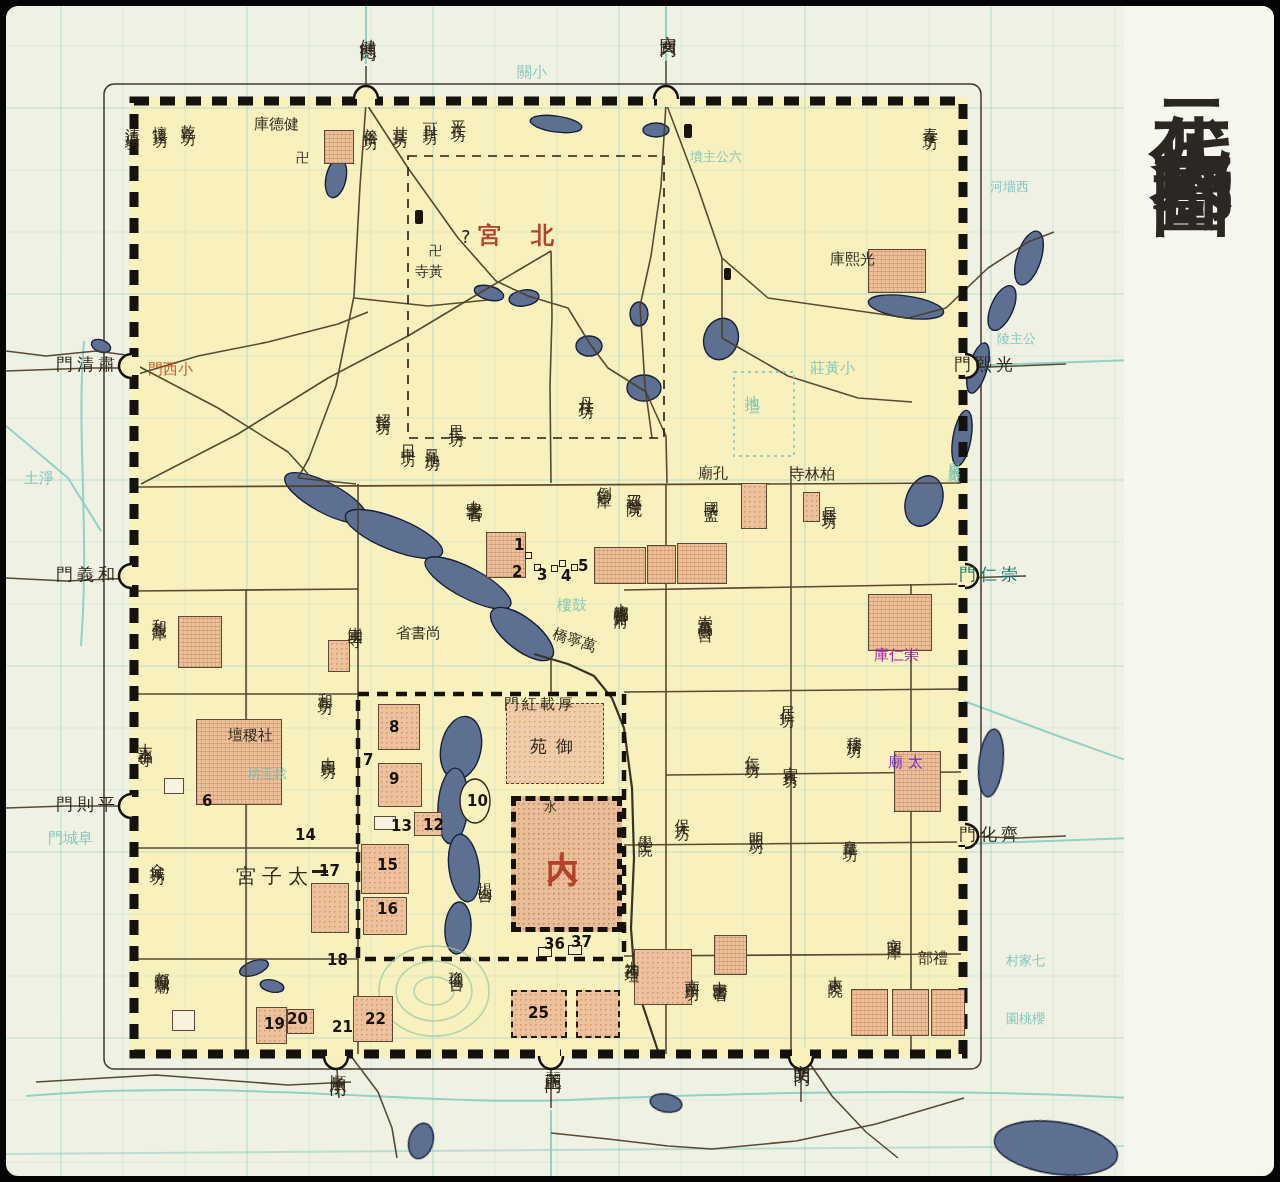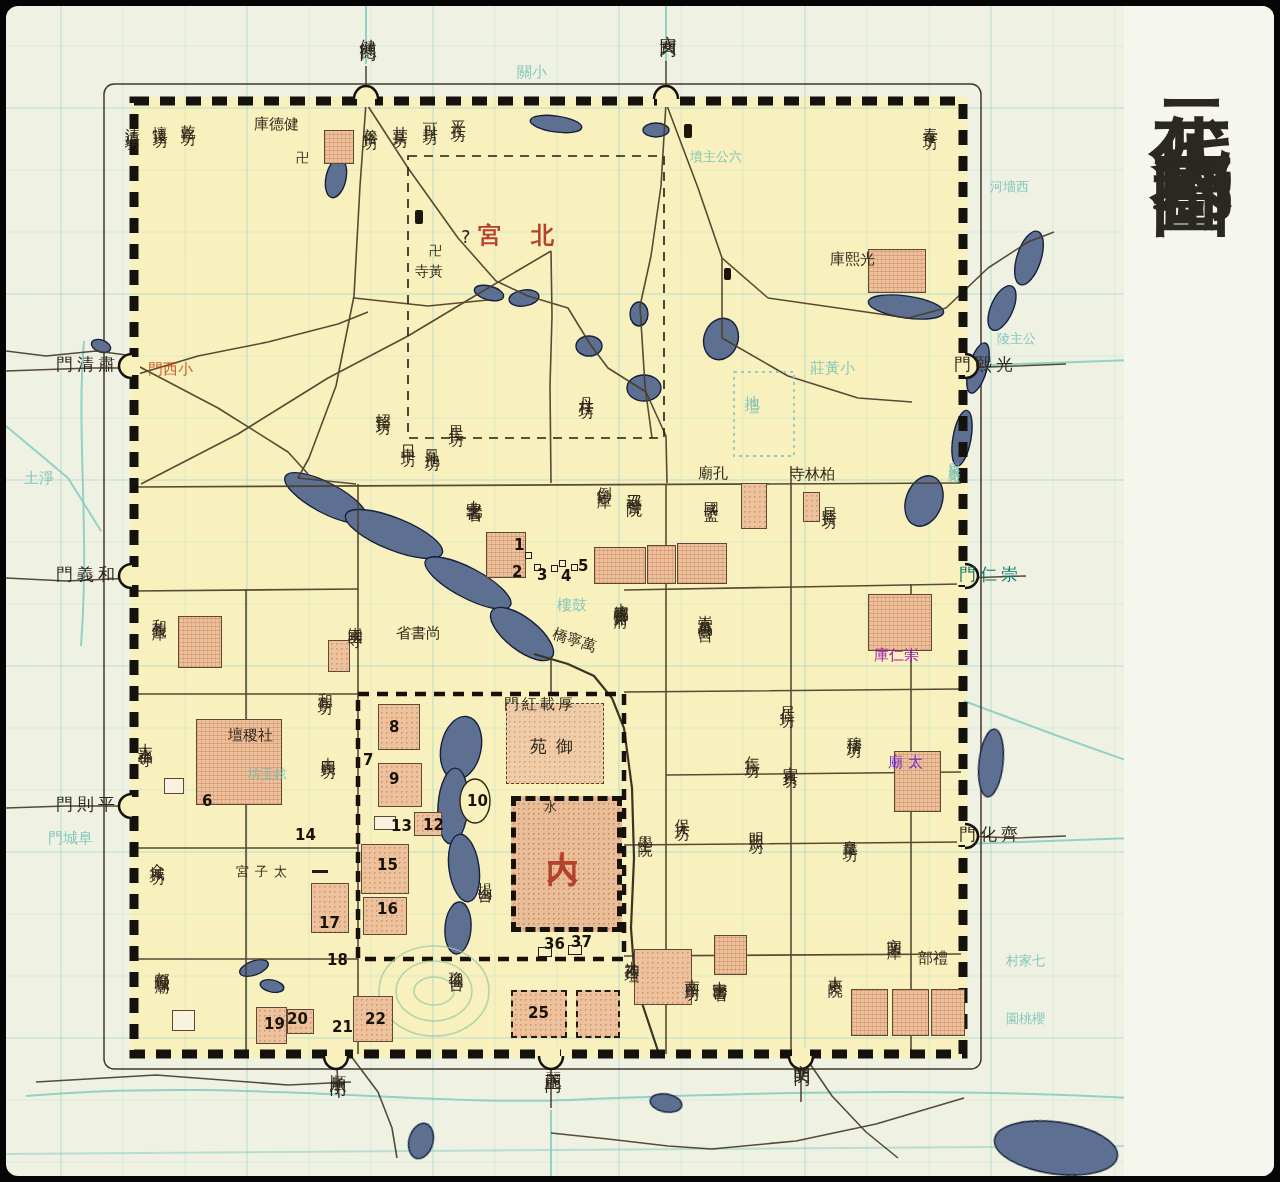--- a/index.html
+++ b/index.html
@@ -301,21 +301,21 @@
         <div class="lbl h" style="left: 868px; top: 641px; font-size: 15px; color: #a21caf;">庫仁崇</div>
         <div class="lbl v" style="left: 690px; top: 597px; font-size: 15px; color: rgb(46, 38, 25);">崇真萬壽宮</div>
         <div class="lbl g" style="left: 606px; top: 585px; font-size: 15px; color: rgb(46, 38, 25); height: 36.75px;">大總都管路府</div>
         <div class="lbl h" style="left: 390px; top: 619px; font-size: 15px; color: rgb(46, 38, 25);">省書尚</div>
         <div class="lbl v" style="left: 340px; top: 609px; font-size: 15px; color: rgb(46, 38, 25);">崇國寺</div>
         <div class="lbl v" style="left: 310px; top: 675px; font-size: 15px; color: rgb(46, 38, 25);">和寧坊</div>
         <div class="lbl v" style="left: 313px; top: 739px; font-size: 15px; color: rgb(46, 38, 25);">由義坊</div>
         <div class="lbl h" style="left: 222px; top: 721px; font-size: 15px; color: rgb(46, 38, 25);">壇稷社</div>
         <div class="lbl v" style="left: 130px; top: 725px; font-size: 15px; color: rgb(46, 38, 25);">大永福寺</div>
         <div class="lbl v" style="left: 142px; top: 845px; font-size: 15px; color: rgb(46, 38, 25);">金城坊</div>
-        <div class="lbl h" style="left: 230px; top: 859px; font-size: 13px; color: rgb(46, 38, 25); letter-spacing: 6px;">宮子太</div>
+        <div class="lbl h" style="left: 230px; top: 859px; font-size: 20px; color: rgb(46, 38, 25); letter-spacing: 6px;">宮子太</div>
         <div class="lbl g" style="left: 147px; top: 954px; font-size: 15px; color: rgb(46, 38, 25); height: 36.75px;">都隍城廟</div>
         <div class="lbl v" style="left: 441px; top: 953px; font-size: 15px; color: rgb(46, 38, 25);">瓊仙台</div>
         <div class="lbl v" style="left: 470px; top: 864px; font-size: 15px; color: rgb(46, 38, 25);">堤山台</div>
         <div class="lbl h" style="left: 498px; top: 690px; font-size: 15px; color: rgb(46, 38, 25); letter-spacing: 3px;">門紅載厚</div>
         <div class="lbl h" style="left: 524px; top: 731px; font-size: 17px; color: rgb(46, 38, 25); letter-spacing: 9px;">苑御</div>
         <div class="lbl v" style="left: 630px; top: 817px; font-size: 15px; color: rgb(46, 38, 25);">學士院</div>
         <div class="lbl v" style="left: 667px; top: 801px; font-size: 15px; color: rgb(46, 38, 25);">保大坊</div>
         <div class="lbl g" style="left: 617px; top: 943px; font-size: 15px; color: rgb(46, 38, 25); height: 36.75px;">太神乙壇</div>
         <div class="lbl v" style="left: 677px; top: 961px; font-size: 15px; color: rgb(46, 38, 25);">南薰坊</div>
         <div class="lbl g" style="left: 705px; top: 963px; font-size: 15px; color: rgb(46, 38, 25); height: 36.75px;">中南書省</div>
@@ -356,21 +356,21 @@
         <div class="num" style="left: 196px; top: 786px;">6</div>
         <div class="num" style="left: 357px; top: 745px;">7</div>
         <div class="num" style="left: 383px; top: 712px;">8</div>
         <div class="num" style="left: 383px; top: 764px;">9</div>
         <div class="num" style="left: 461px; top: 786px;">10</div>
         <div class="num" style="left: 417px; top: 810px;">12</div>
         <div class="num" style="left: 385px; top: 811px;">13</div>
         <div class="num" style="left: 289px; top: 820px;">14</div>
         <div class="num" style="left: 371px; top: 850px;">15</div>
         <div class="num" style="left: 371px; top: 894px;">16</div>
-        <div class="num" style="left: 313px; top: 908px;">17</div>
+        <div class="num" style="left: 313px; top: 856px;">17</div>
         <div class="num" style="left: 321px; top: 945px;">18</div>
         <div class="num" style="left: 258px; top: 1009px;">19</div>
         <div class="num" style="left: 281px; top: 1004px;">20</div>
         <div class="num" style="left: 326px; top: 1012px;">21</div>
         <div class="num" style="left: 359px; top: 1004px;">22</div>
         <div class="num" style="left: 538px; top: 929px;">36</div>
         <div class="num" style="left: 565px; top: 927px;">37</div>
         <div class="num" style="left: 522px; top: 998px;">25</div>
       </div>
 

